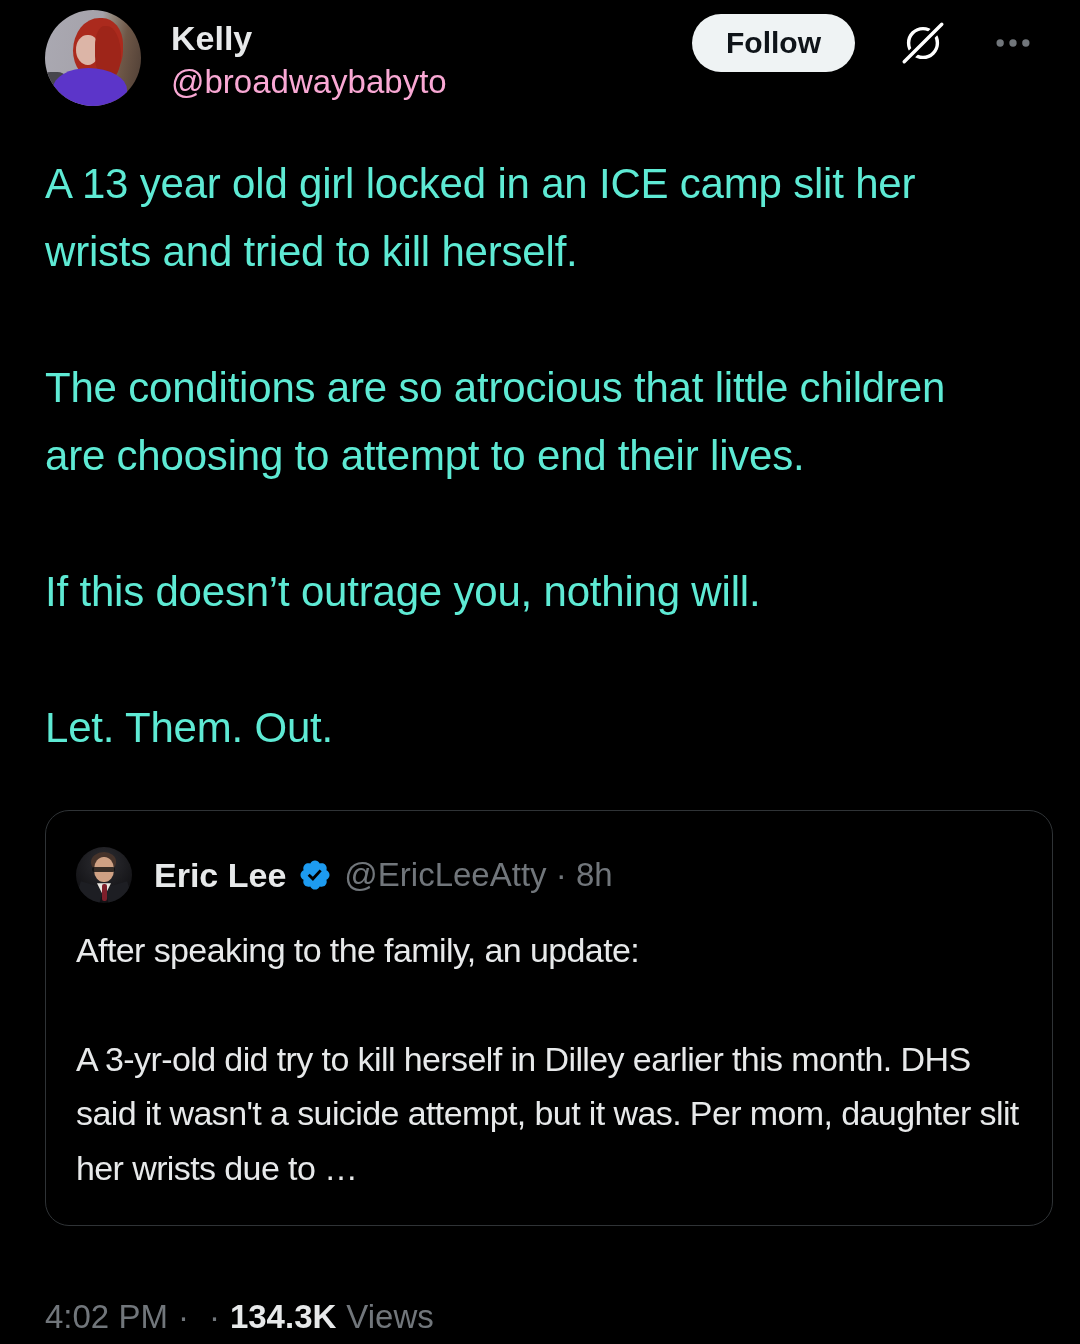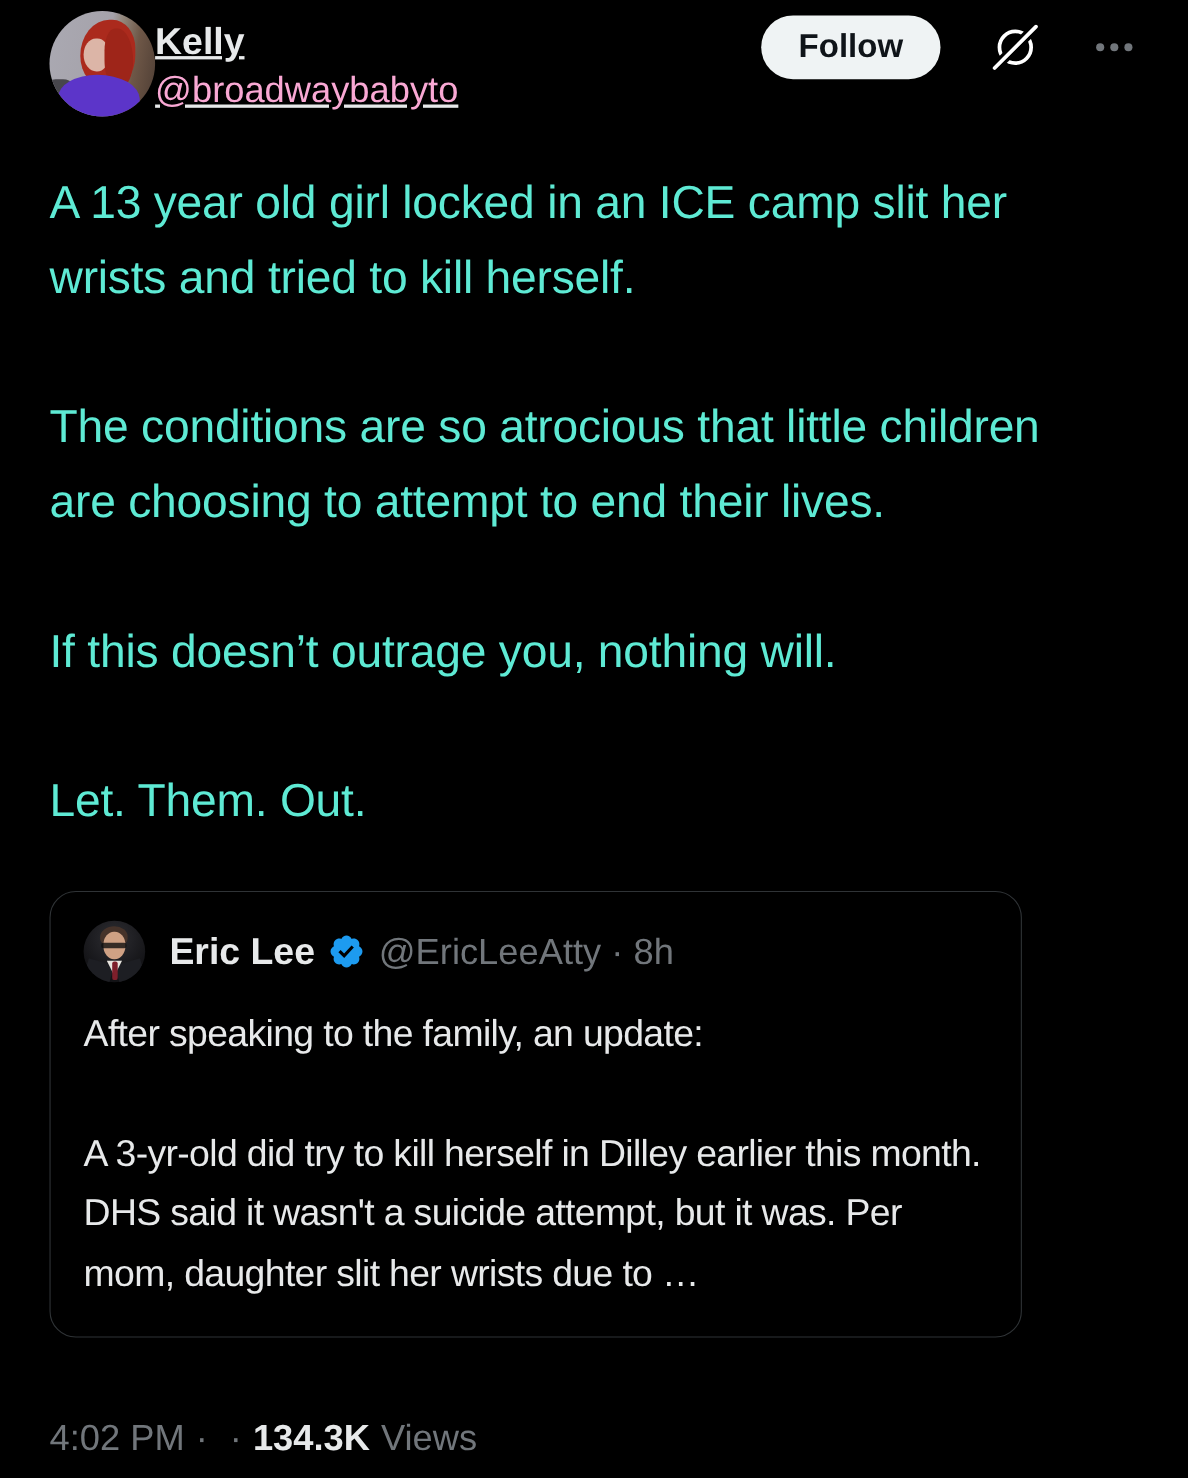--- a/index.html
+++ b/index.html
@@ -18,21 +18,21 @@
     position: relative; width: 96px; height: 96px; border-radius: 50%;
     overflow: hidden; flex: 0 0 auto;
     background: linear-gradient(100deg, #aaa9b2 0%, #a5a2aa 52%, #93887d 60%, #6e5747 76%, #4c3c33 100%);
   }
   .k-shadow { position: absolute; left: -8px; top: 62px; width: 34px; height: 40px; background: #47464c; border-radius: 40%; }
   .k-hair { position: absolute; left: 28px; top: 8px; width: 50px; height: 62px; background: #ab2a1d; border-radius: 56% 44% 50% 50%; }
   .k-face { position: absolute; left: 31px; top: 25px; width: 23px; height: 30px; background: #dcb5a7; border-radius: 50% 46% 48% 52%; }
   .k-hair-side { position: absolute; left: 50px; top: 16px; width: 26px; height: 54px; background: #9e2519; border-radius: 40% 60% 50% 50%; }
   .k-shirt { position: absolute; left: 8px; top: 58px; width: 74px; height: 42px; background: #5c35c9; border-radius: 48% 52% 0 0; }
 
-  .author-names { padding-top: 6px; flex: 1 1 auto; min-width: 0; text-decoration: underline; }
+  .author-names { margin-left: 30px; padding-top: 6px; flex: 1 1 auto; min-width: 0; }
   .author-name { font-size: 34px; font-weight: 700; color: #e7e9ea; line-height: 1.3; }
   .author-handle { font-size: 33px; font-weight: 400; color: #f9a8d4; line-height: 1.35; }
 
   .header-actions { display: flex; align-items: center; gap: 44px; padding-top: 4px; flex: 0 0 auto; }
   .follow-btn {
     border: none; cursor: pointer;
     background: #eff3f4; color: #0f1419;
     font-family: "Liberation Sans", sans-serif;
     font-size: 30px; font-weight: 700;
     height: 58px; padding: 0 34px; border-radius: 9999px;
@@ -46,24 +46,24 @@
     width: 950px;
     font-size: 42px; line-height: 1.62; font-weight: 400;
     color: #5eead4;
     white-space: pre-wrap;
     letter-spacing: -0.2px;
   }
 
   
   .quote-card {
     margin-top: 48px;
-    width: 884px;
+    width: 1008px;
     border: 1px solid #2f3336;
     border-radius: 24px;
-    padding: 26px 30px 30px 30px;
+    padding: 36px 30px 30px 30px;
     cursor: pointer;
   }
   .quote-header { display: flex; align-items: center; }
   .avatar-eric {
     position: relative; width: 56px; height: 56px; border-radius: 50%;
     overflow: hidden; flex: 0 0 auto;
     background: radial-gradient(circle at 50% 28%, #2e2e33 0%, #121215 72%);
   }
   .e-hair { position: absolute; left: 15px; top: 5px; width: 25px; height: 19px; background: #46332a; border-radius: 52% 48% 42% 42%; }
   .e-face { position: absolute; left: 18px; top: 10px; width: 20px; height: 25px; background: #cfa184; border-radius: 48%; }

